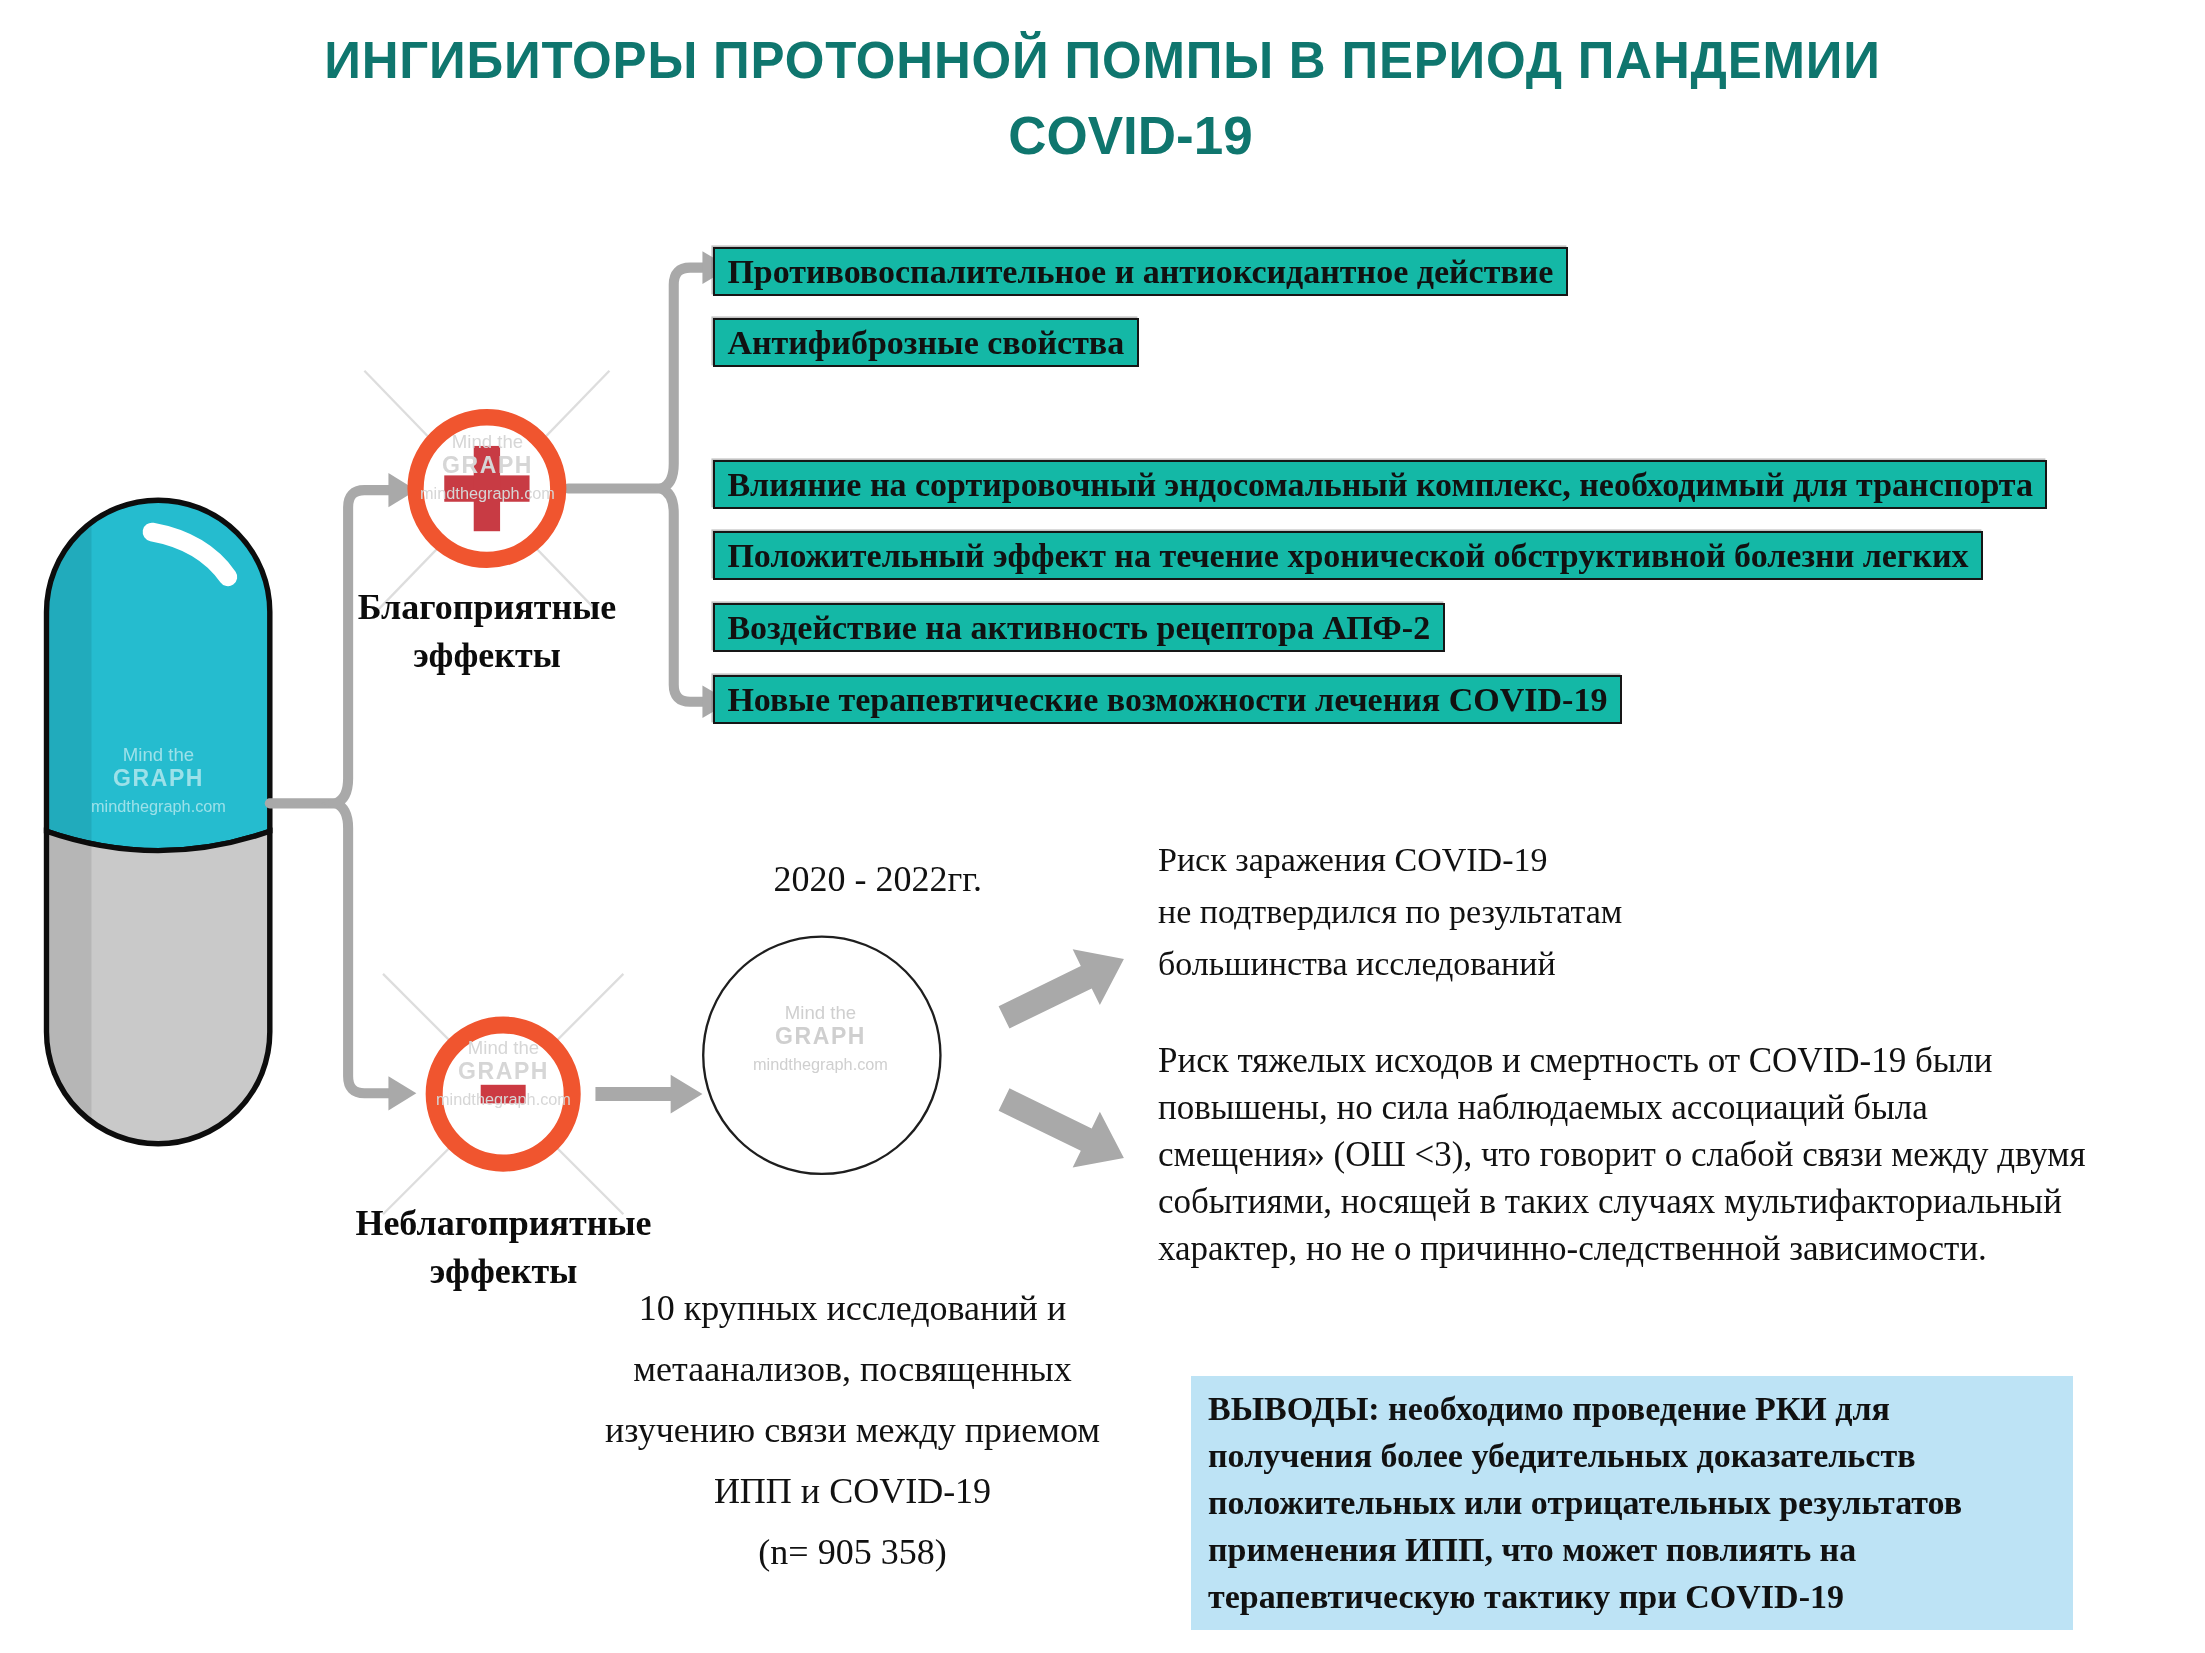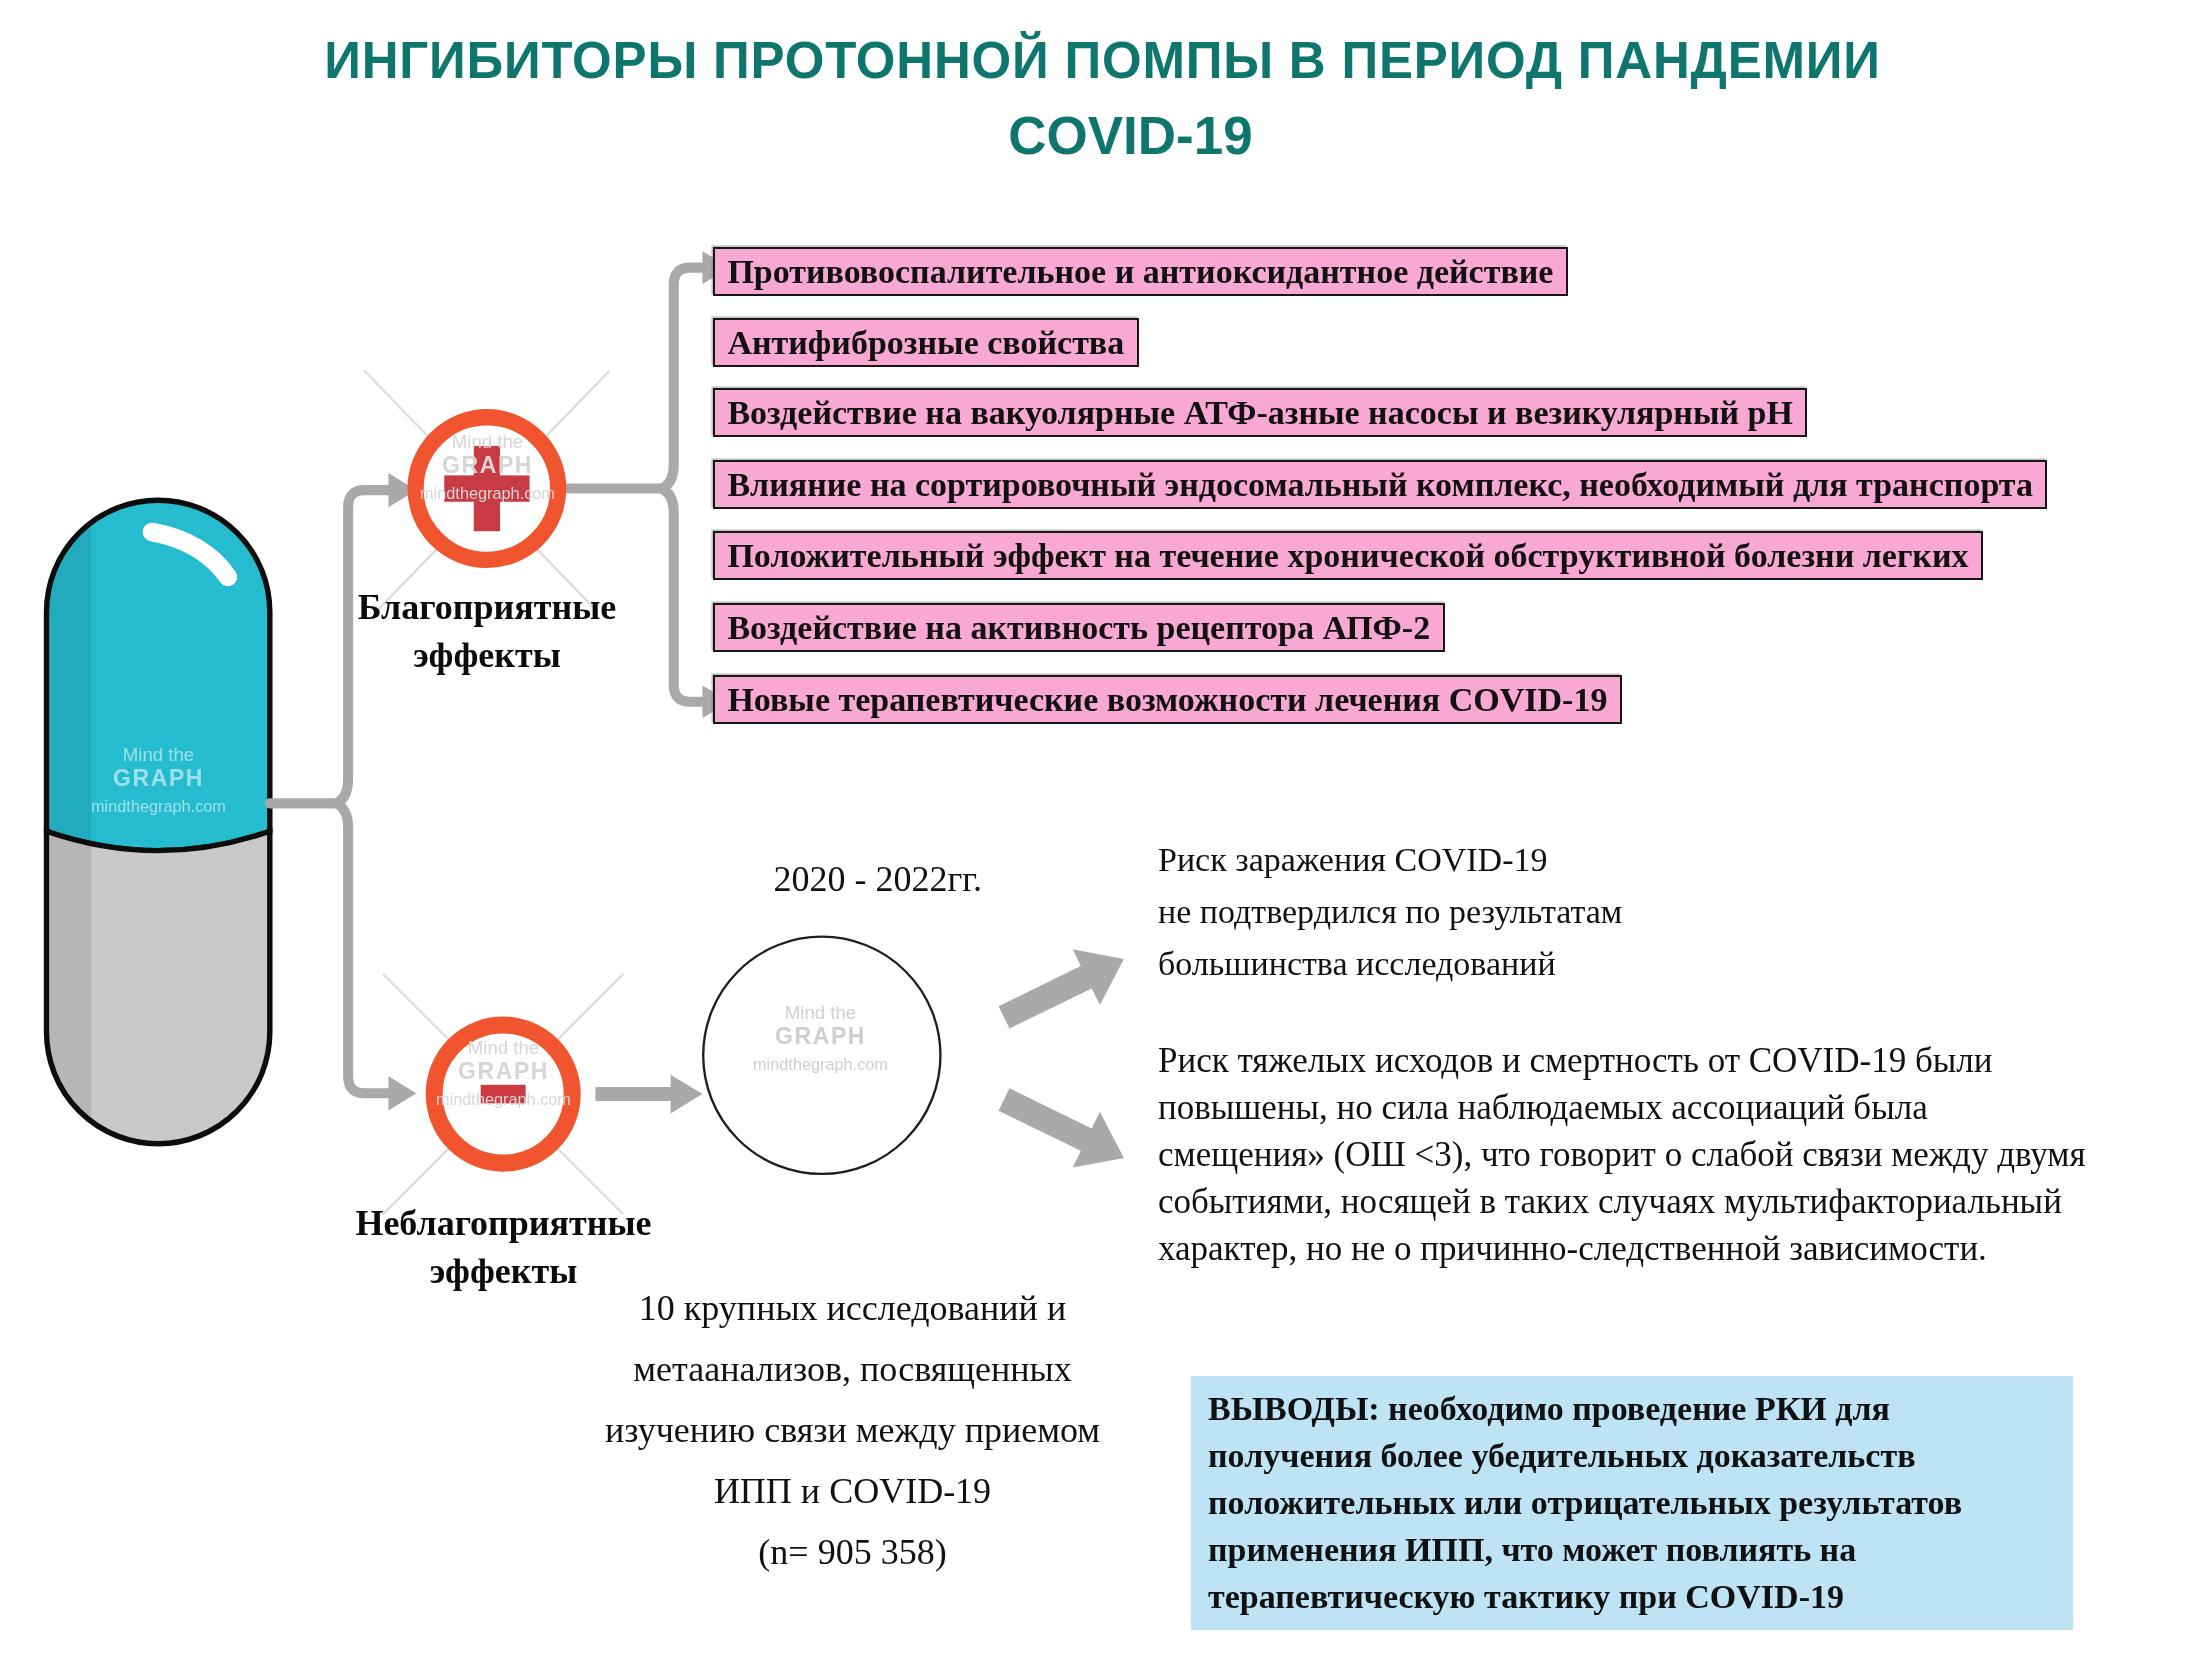--- a/index.html
+++ b/index.html
@@ -6,21 +6,21 @@
   .canvas{position:relative;width:2205px;height:1654px;background:#ffffff;overflow:hidden;
           font-family:"Liberation Serif", serif;color:#111;}
   
   .title-line{position:absolute;left:0;width:100%;text-align:center;
               font-family:"Liberation Sans", sans-serif;font-weight:700;color:#0f766e;}
   .title-line1{top:31px;font-size:51px;letter-spacing:0.8px;}
   .title-line2{top:105px;font-size:53px;margin-left:28px;}
   
   svg.layer{position:absolute;left:0;top:0;width:2205px;height:1654px;}
   
-  .ebox{position:absolute;left:713px;height:45px;line-height:45px;background:#f9a8d4;
+  .ebox{position:absolute;left:713px;height:45px;line-height:45px;background:#14b8a6;
         border:2.3px solid #161616;box-shadow:-1.6px -1.6px 0 rgba(120,120,120,.45);
         font-size:34px;font-weight:700;white-space:nowrap;padding:0 12.4px;width:max-content;}
   
   .circle-label{position:absolute;text-align:center;font-size:36px;font-weight:700;line-height:48px;color:#0c0c0c;}
   
   .period{position:absolute;left:672px;top:858px;width:310px;text-align:right;font-size:36px;}
   .studies-note{position:absolute;left:589px;top:1278px;width:527px;text-align:center;
                 font-size:36px;line-height:61px;}
   
   .p1{position:absolute;left:1158px;top:834px;font-size:34px;line-height:52px;}
@@ -158,21 +158,20 @@
     <div class="l3">mindthegraph.com</div>
   </div>
   <div class="wm wm-doctor">
     <div class="l1">Mind the</div>
     <div class="l2">GRAPH</div>
     <div class="l3">mindthegraph.com</div>
   </div>
 
   <div class="ebox" style="top:247px">Противовоспалительное и антиоксидантное действие</div>
   <div class="ebox" style="top:318px">Антифиброзные свойства</div>
-  <div class="ebox" style="top:388px">Воздействие на вакуолярные АТФ-азные насосы и везикулярный рН</div>
   <div class="ebox" style="top:460px">Влияние на сортировочный эндосомальный комплекс, необходимый для транспорта</div>
   <div class="ebox" style="top:531px">Положительный эффект на течение хронической обструктивной болезни легких</div>
   <div class="ebox" style="top:603px">Воздействие на активность рецептора АПФ-2</div>
   <div class="ebox" style="top:675px">Новые терапевтические возможности лечения COVID-19</div>
 
   <div class="circle-label" style="left:324px;top:583px;width:326px">
     <div>Благоприятные</div>
     <div>эффекты</div>
   </div>
 

